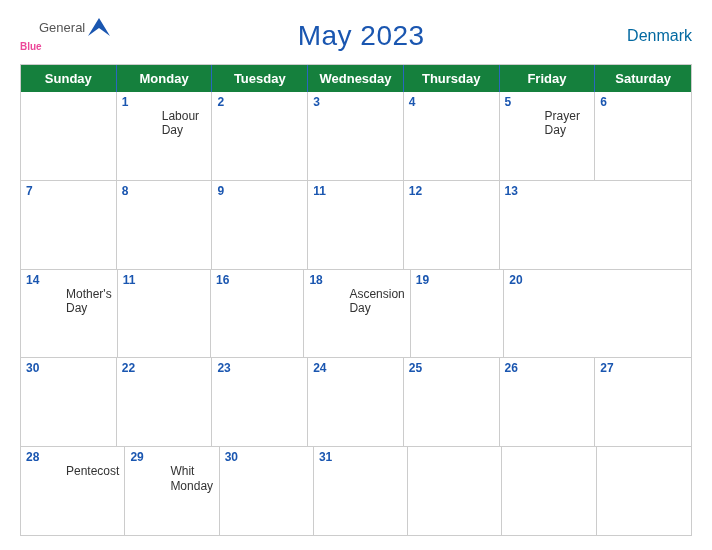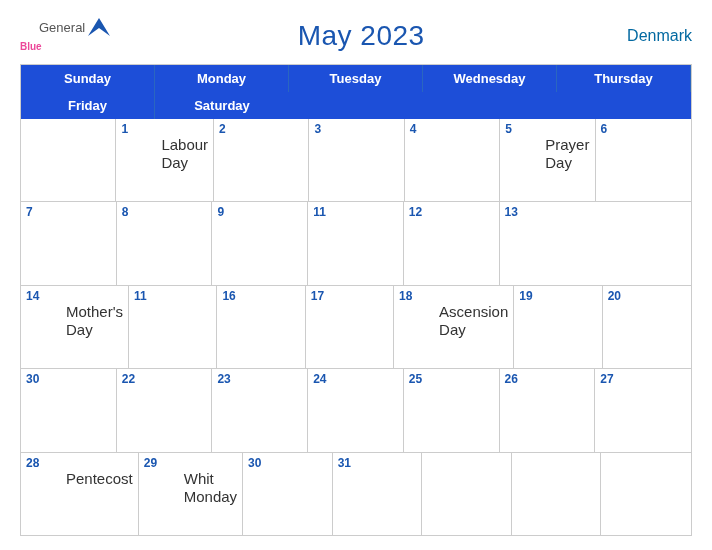--- a/index.html
+++ b/index.html
@@ -66,22 +66,22 @@
       min-width: 80px;
     }
     .calendar {
       flex: 1;
       display: flex;
       flex-direction: column;
       border: 1px solid #ccc;
     }
     .day-headers {
       display: grid;
-      grid-template-columns: repeat(5, 1fr);
-      background: #1d4ed8;
+      grid-template-columns: repeat(7, 1fr);
+      background: #15803d;
     }
     .day-header {
       color: #fff;
       text-align: center;
       padding: 6px 2px;
       font-size: 13px;
       font-weight: bold;
       border-right: 1px solid #2a66c0;
     }
     .day-header:last-child { border-right: none; }
@@ -99,21 +99,21 @@
     .week-row:last-child { border-bottom: none; }
     .day-cell {
       border-right: 1px solid #ccc;
       padding: 3px 5px;
       display: flex;
       flex-direction: column;
       min-height: 72px;
     }
     .day-cell:last-child { border-right: none; }
     .holiday-label {
-      font-size: 15px;
+      font-size: 12px;
       color: #333;
       line-height: 1.2;
       padding-left: 40px;
     }
     .empty-cell {
       background: #fff;
     }
     .day-number-blue {
       color: #1a56b0;
       font-size: 12px;
@@ -201,23 +201,20 @@
             <span class="day-number-blue">14</span>
             <span class="holiday-label">Mother's Day</span>
           </div>
           <div class="day-cell">
             <span class="day-number-blue">11</span>
           </div>
           <div class="day-cell">
             <span class="day-number-blue">16</span>
           </div>
           <div class="day-cell">
-            <span class="day-number-blue">17</span>
-          </div>
-          <div class="day-cell">
             <span class="day-number-blue">18</span>
             <span class="holiday-label">Ascension Day</span>
           </div>
           <div class="day-cell">
             <span class="day-number-blue">19</span>
           </div>
           <div class="day-cell">
             <span class="day-number-blue">20</span>
           </div>
         </div>

